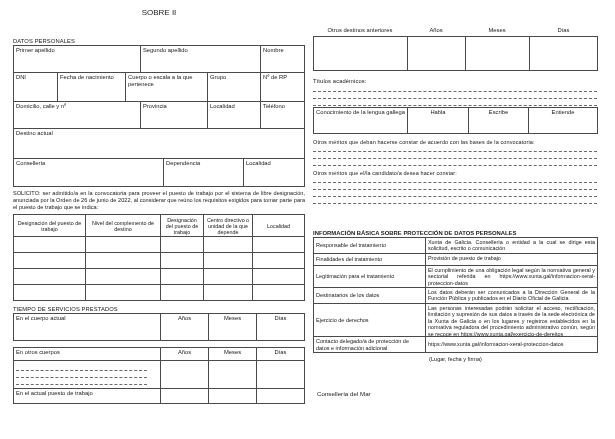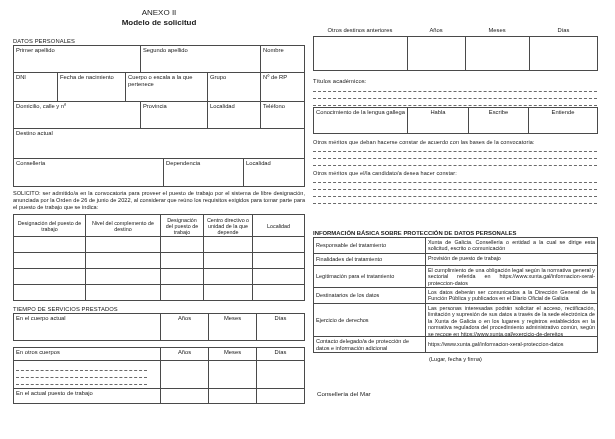--- a/index.html
+++ b/index.html
@@ -41,22 +41,21 @@
   .footer-dept { font-size:6.2px; }
 </style>
 </head>
 <body>
 
 <div class="page">
 
   <div class="col col-left">
 
     <div class="abs doc-title" style="top:8px; left:0;">
-      <div class="t1">ANEXO II</div>
-      <div class="t2">Modelo de solicitud</div>
+      <div class="t1">SOBRE II</div>
     </div>
 
     <div class="abs section-label" style="top:38px; left:0;">DATOS PERSONALES</div>
 
     <div class="abs tbl" style="top:45px; left:0;">
       <div class="trow" style="height:27px;">
         <div class="cell" style="width:127px;">
             <span class="lbl">Primer apellido</span>
           </div>
         <div class="cell" style="width:120px;">

